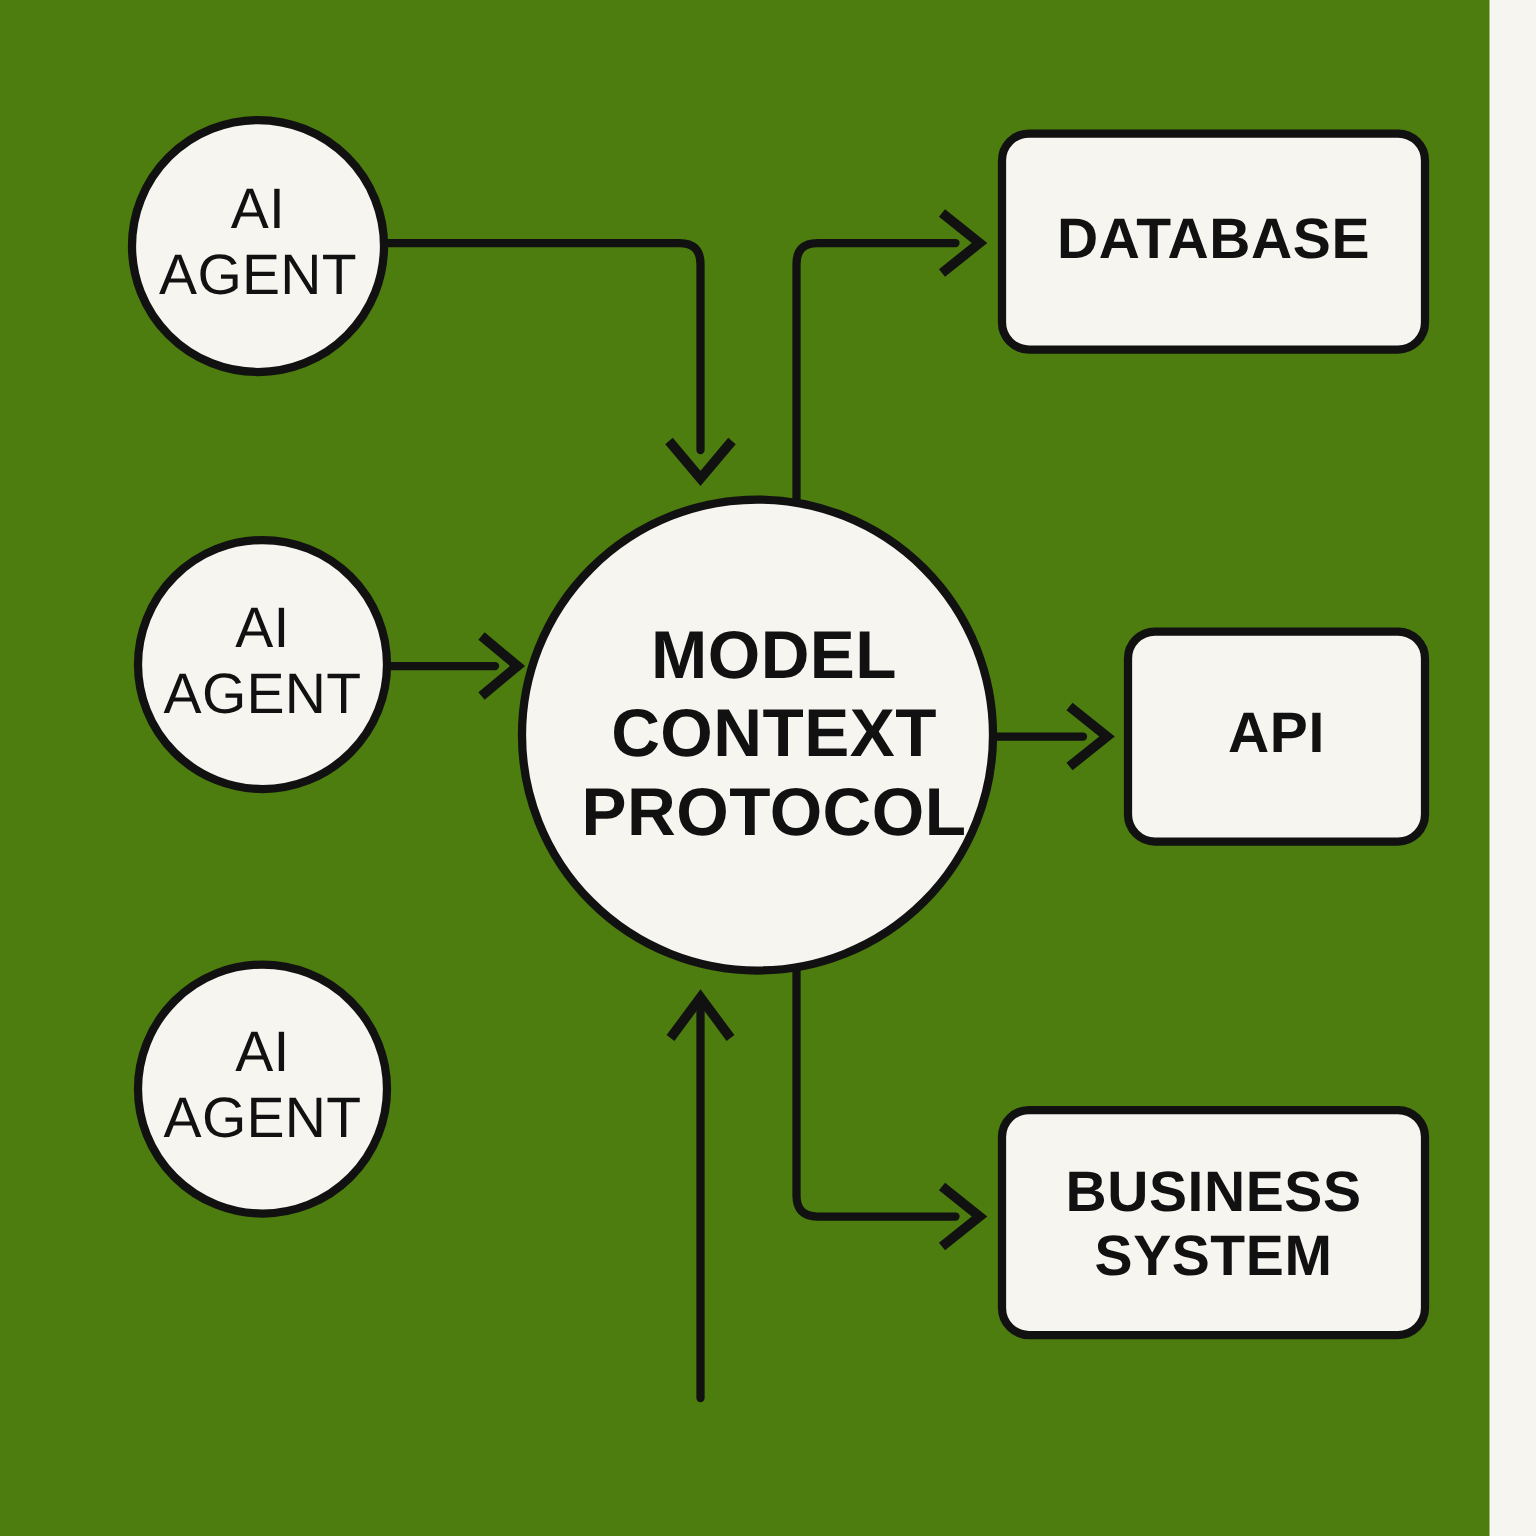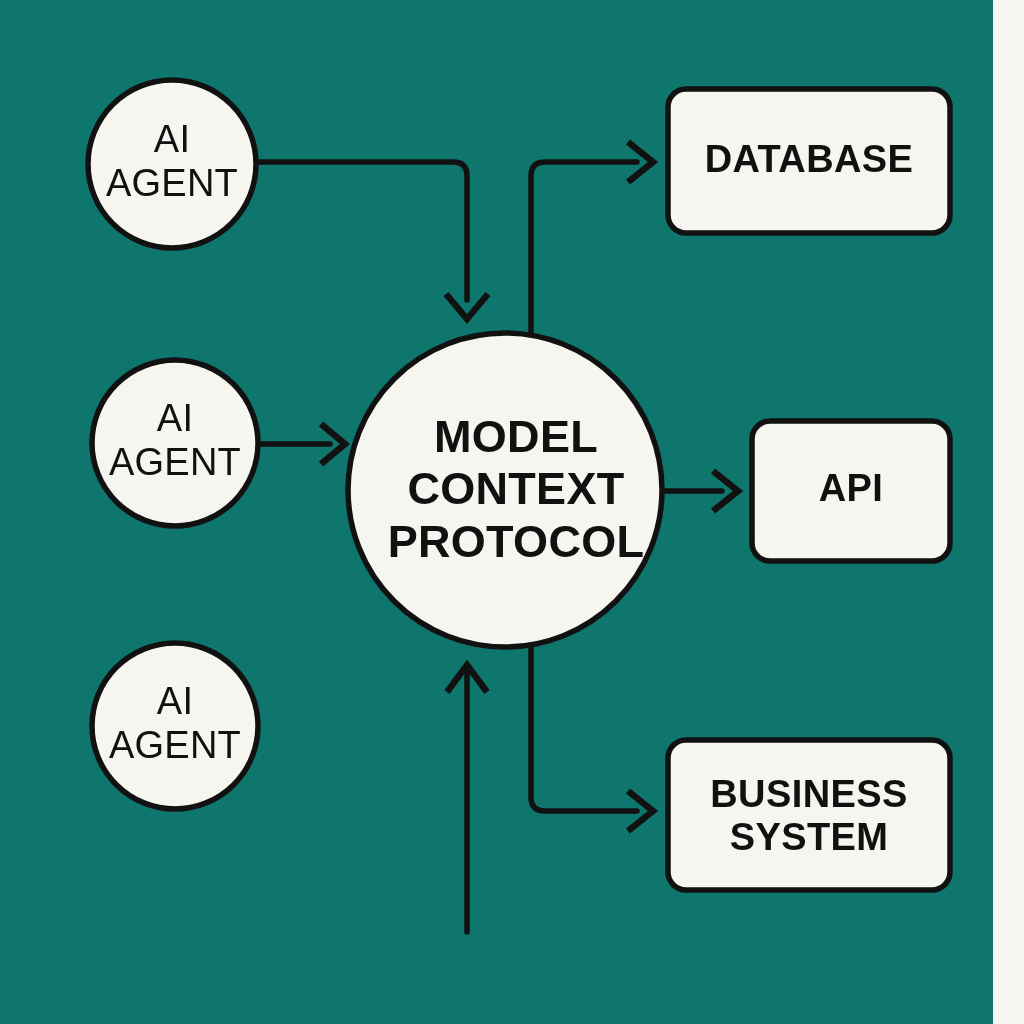--- a/index.html
+++ b/index.html
@@ -4,21 +4,21 @@
 <style>
   html, body {
     margin: 0;
     padding: 0;
     background: #f7f5f0;
   }
   #canvas {
     position: relative;
     width: 993px;
     height: 1024px;
-    background: #0f766e;
+    background: #4d7c0f;
     font-family: "Liberation Sans", sans-serif;
     overflow: hidden;
   }
   #diagram-svg {
     position: absolute;
     inset: 0;
     width: 1024px;
     height: 1024px;
   }
   .node-shape {

